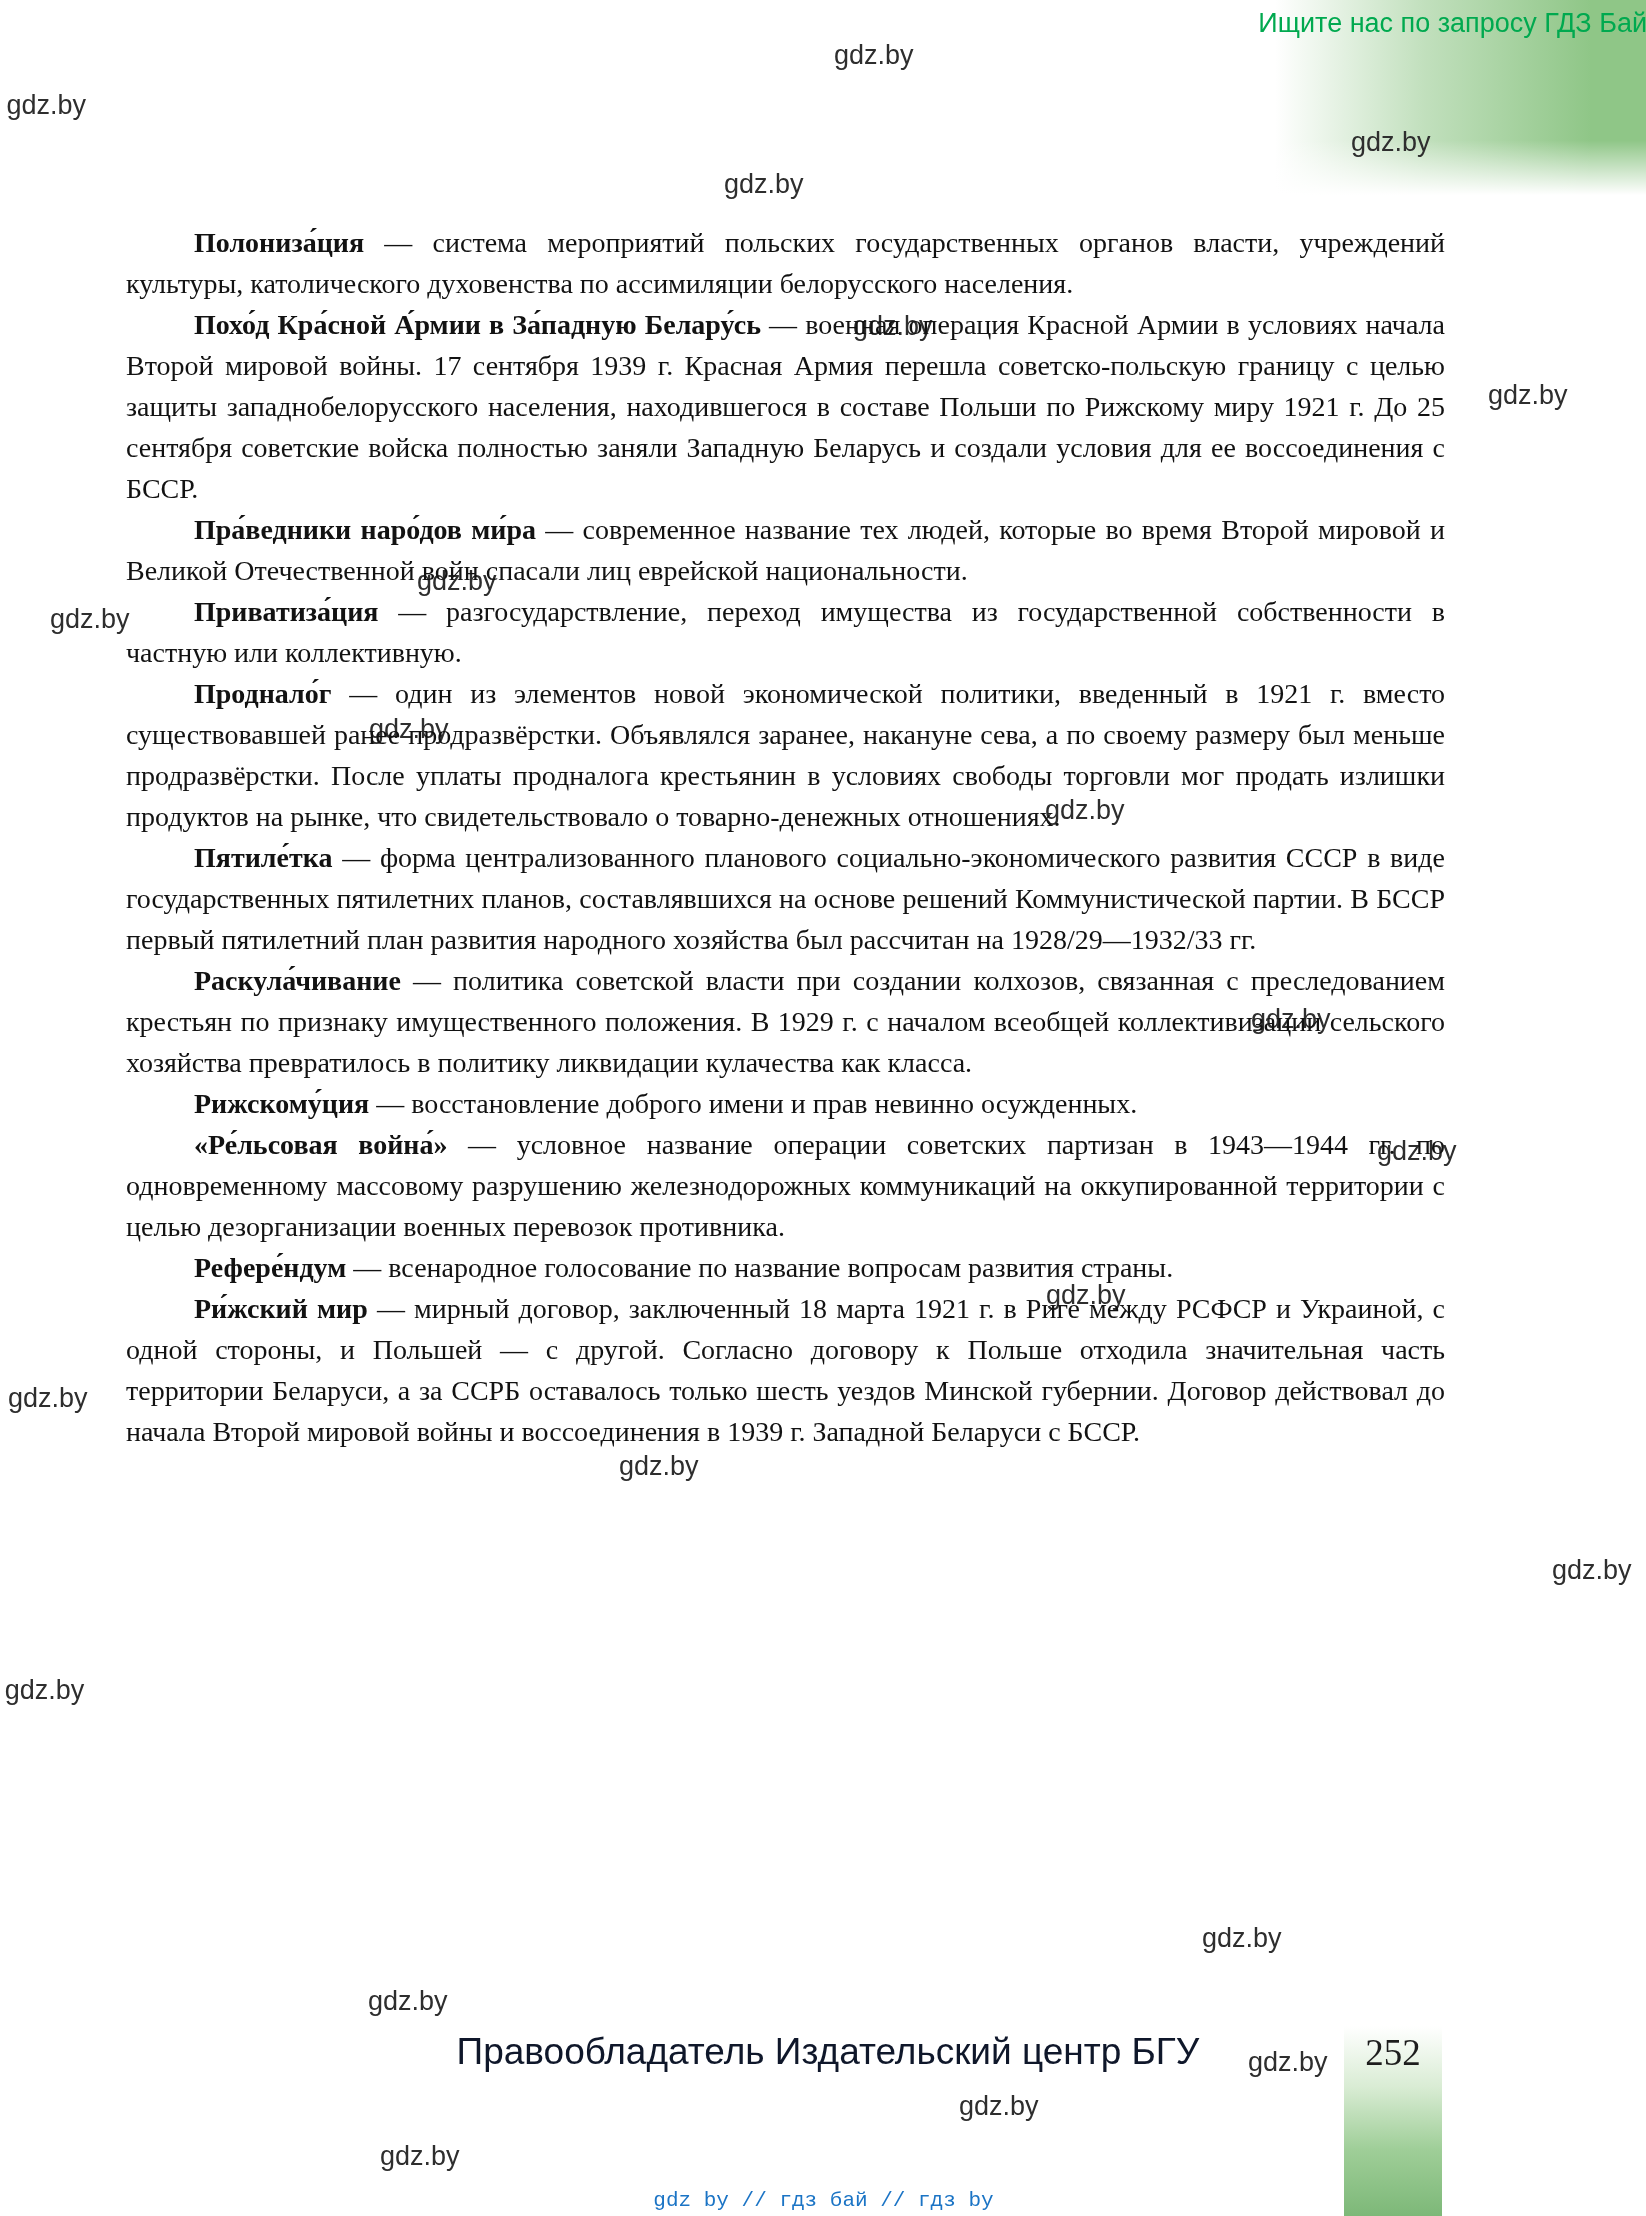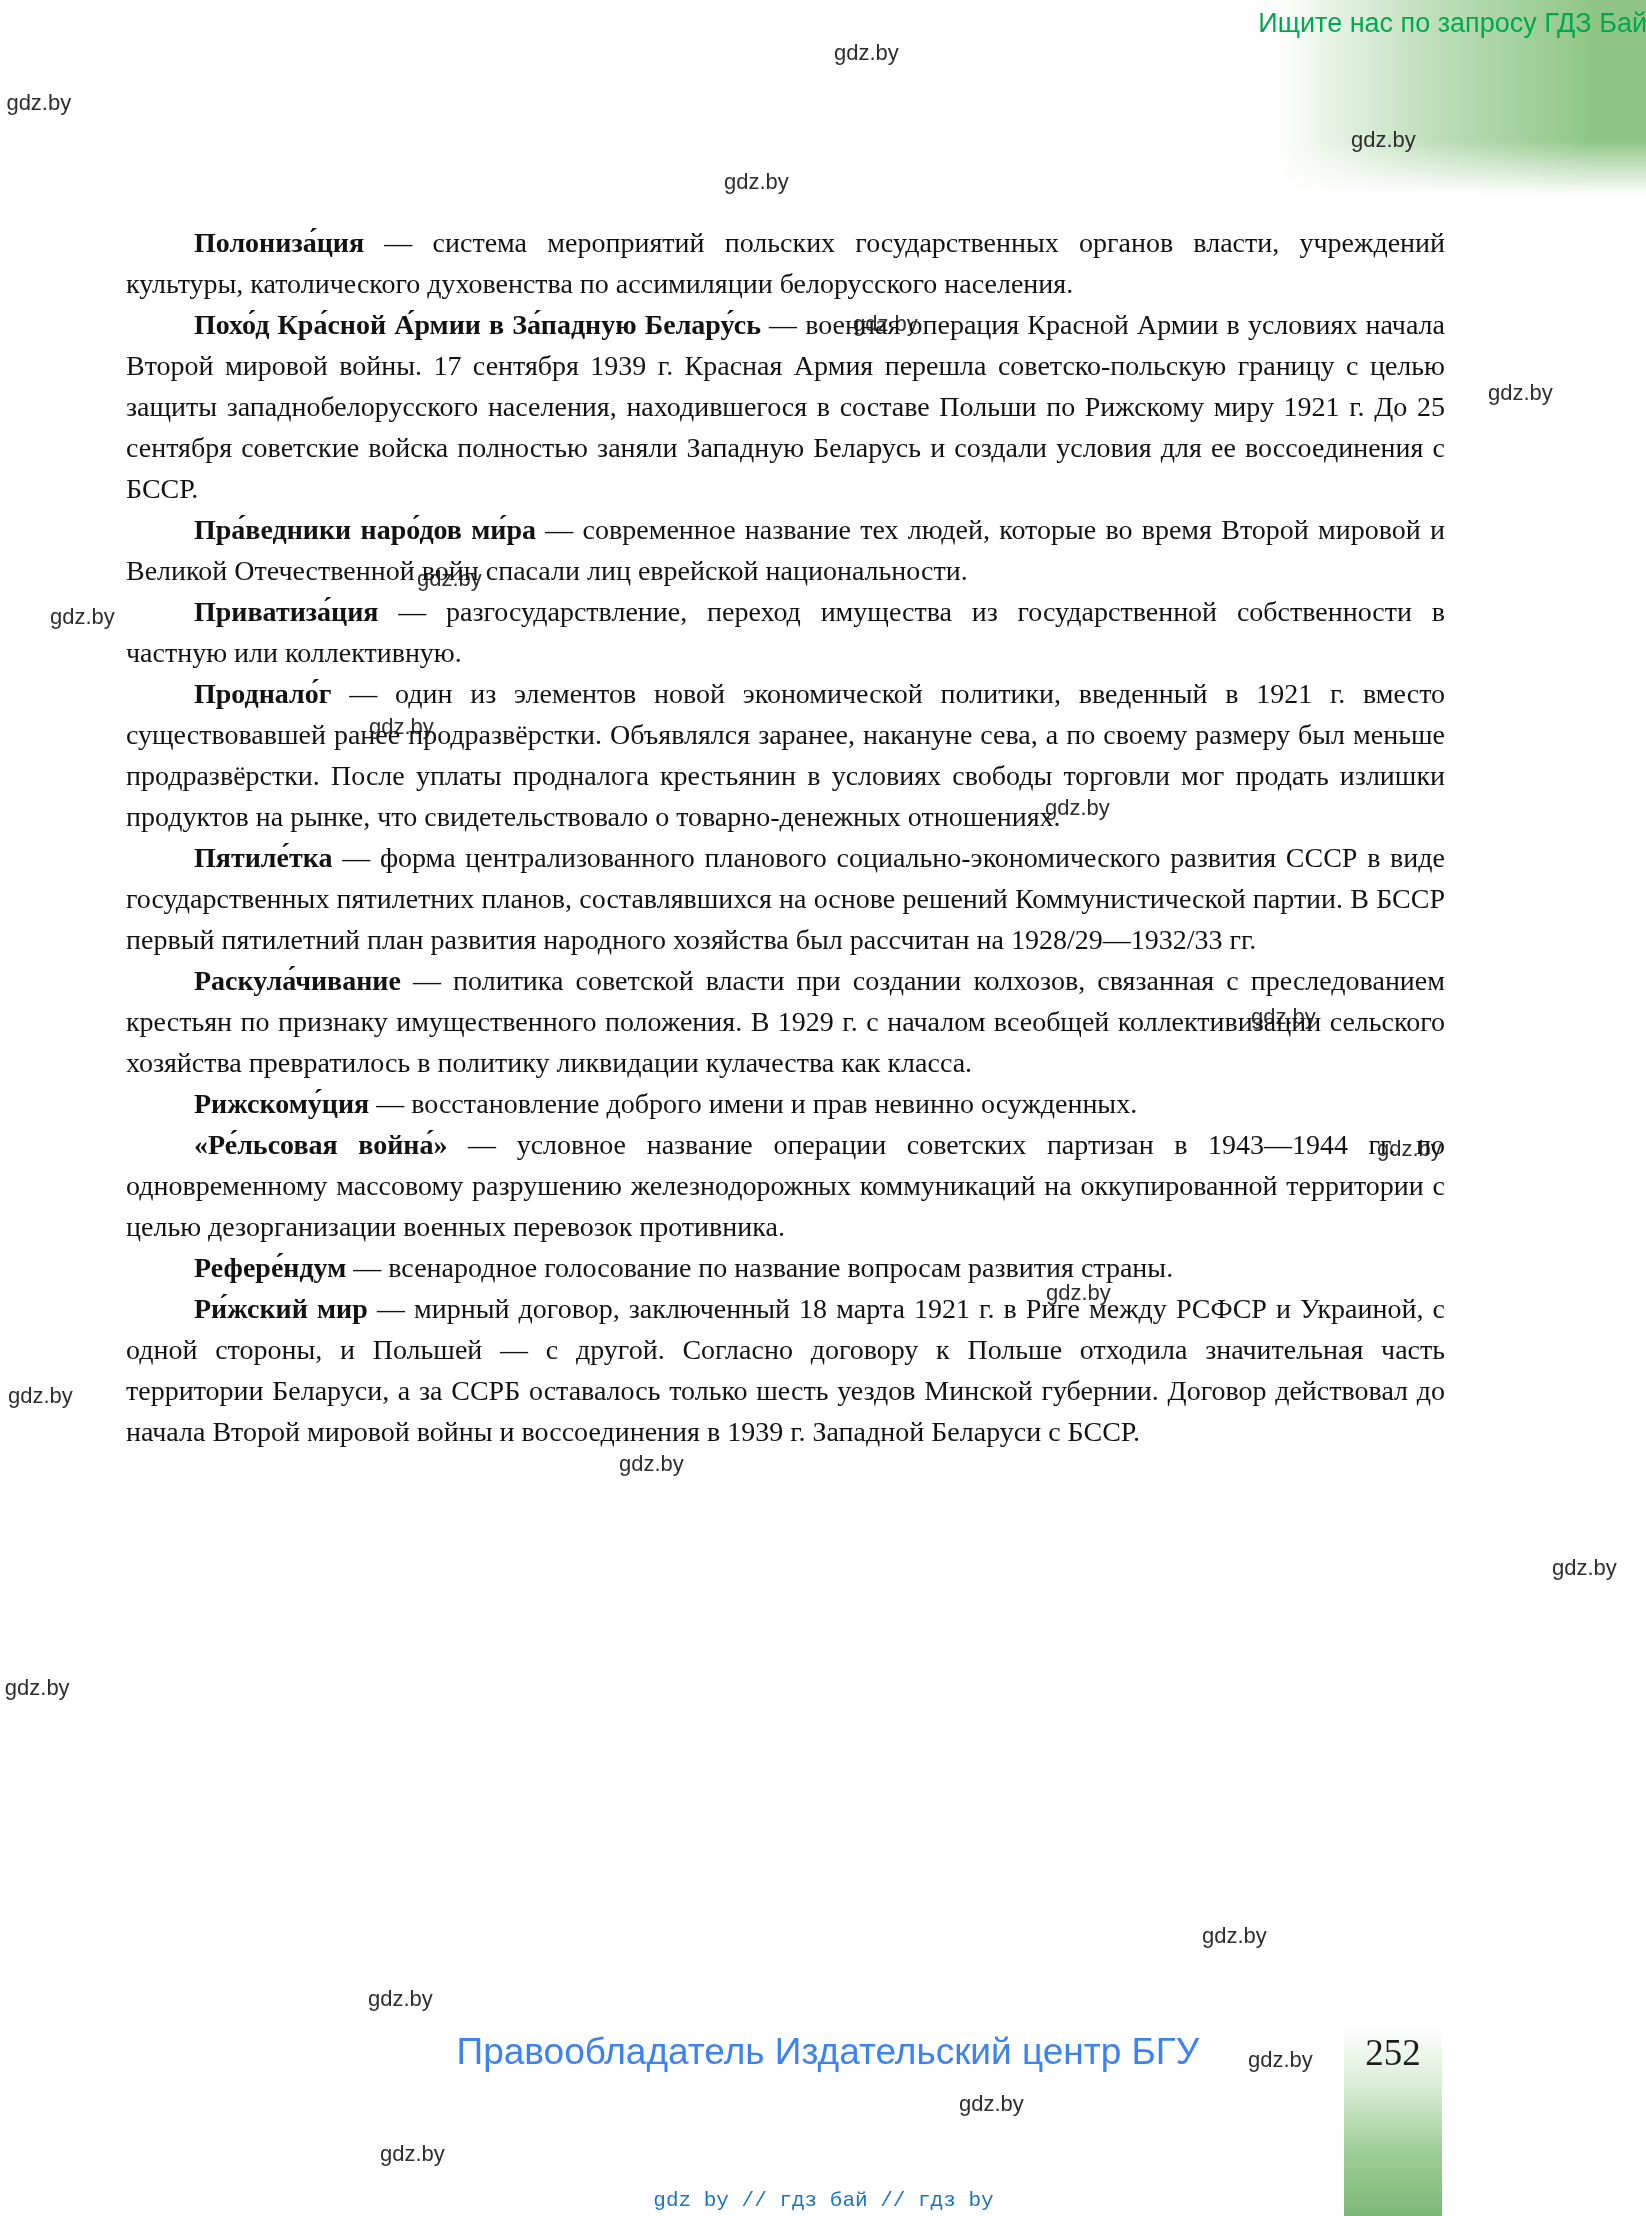--- a/index.html
+++ b/index.html
@@ -35,40 +35,40 @@
     position: absolute; top: 8px; left: 0; width: 100%;
     text-align: right;
     font-family: "Liberation Sans", sans-serif;
     font-size: 27px; color: #00a94f;
   }
 
   
   .wm {
     position: absolute;
     font-family: "Liberation Sans", sans-serif;
-    font-size: 22px; color: #2e2e2e;
+    font-size: 27px; color: #2e2e2e;
     white-space: nowrap;
   }
 
   
   .content {
     position: absolute; left: 126px; top: 222px; width: 1319px;
     font-family: "Liberation Serif", serif;
     font-size: 28px; line-height: 41px; color: #121212;
     text-align: justify;
   }
   .entry { text-indent: 68px; margin: 0; }
   .term { font-weight: bold; }
 
   
   .footer-copyright {
     position: absolute; top: 2031px; left: 0; width: 1647px;
     text-align: center;
     font-family: "Liberation Sans", sans-serif;
-    font-size: 37px; color: #3b82f6; padding-left: 9px;
+    font-size: 37px; color: #0f172a; padding-left: 9px;
   }
   .footer-links {
     position: absolute; top: 2189px; left: 0; width: 1647px;
     text-align: center;
     font-family: Liberation Mono, monospace;
     font-size: 21px; color: #1b74c5;
   }
 </style>
 </head>
 <body>

